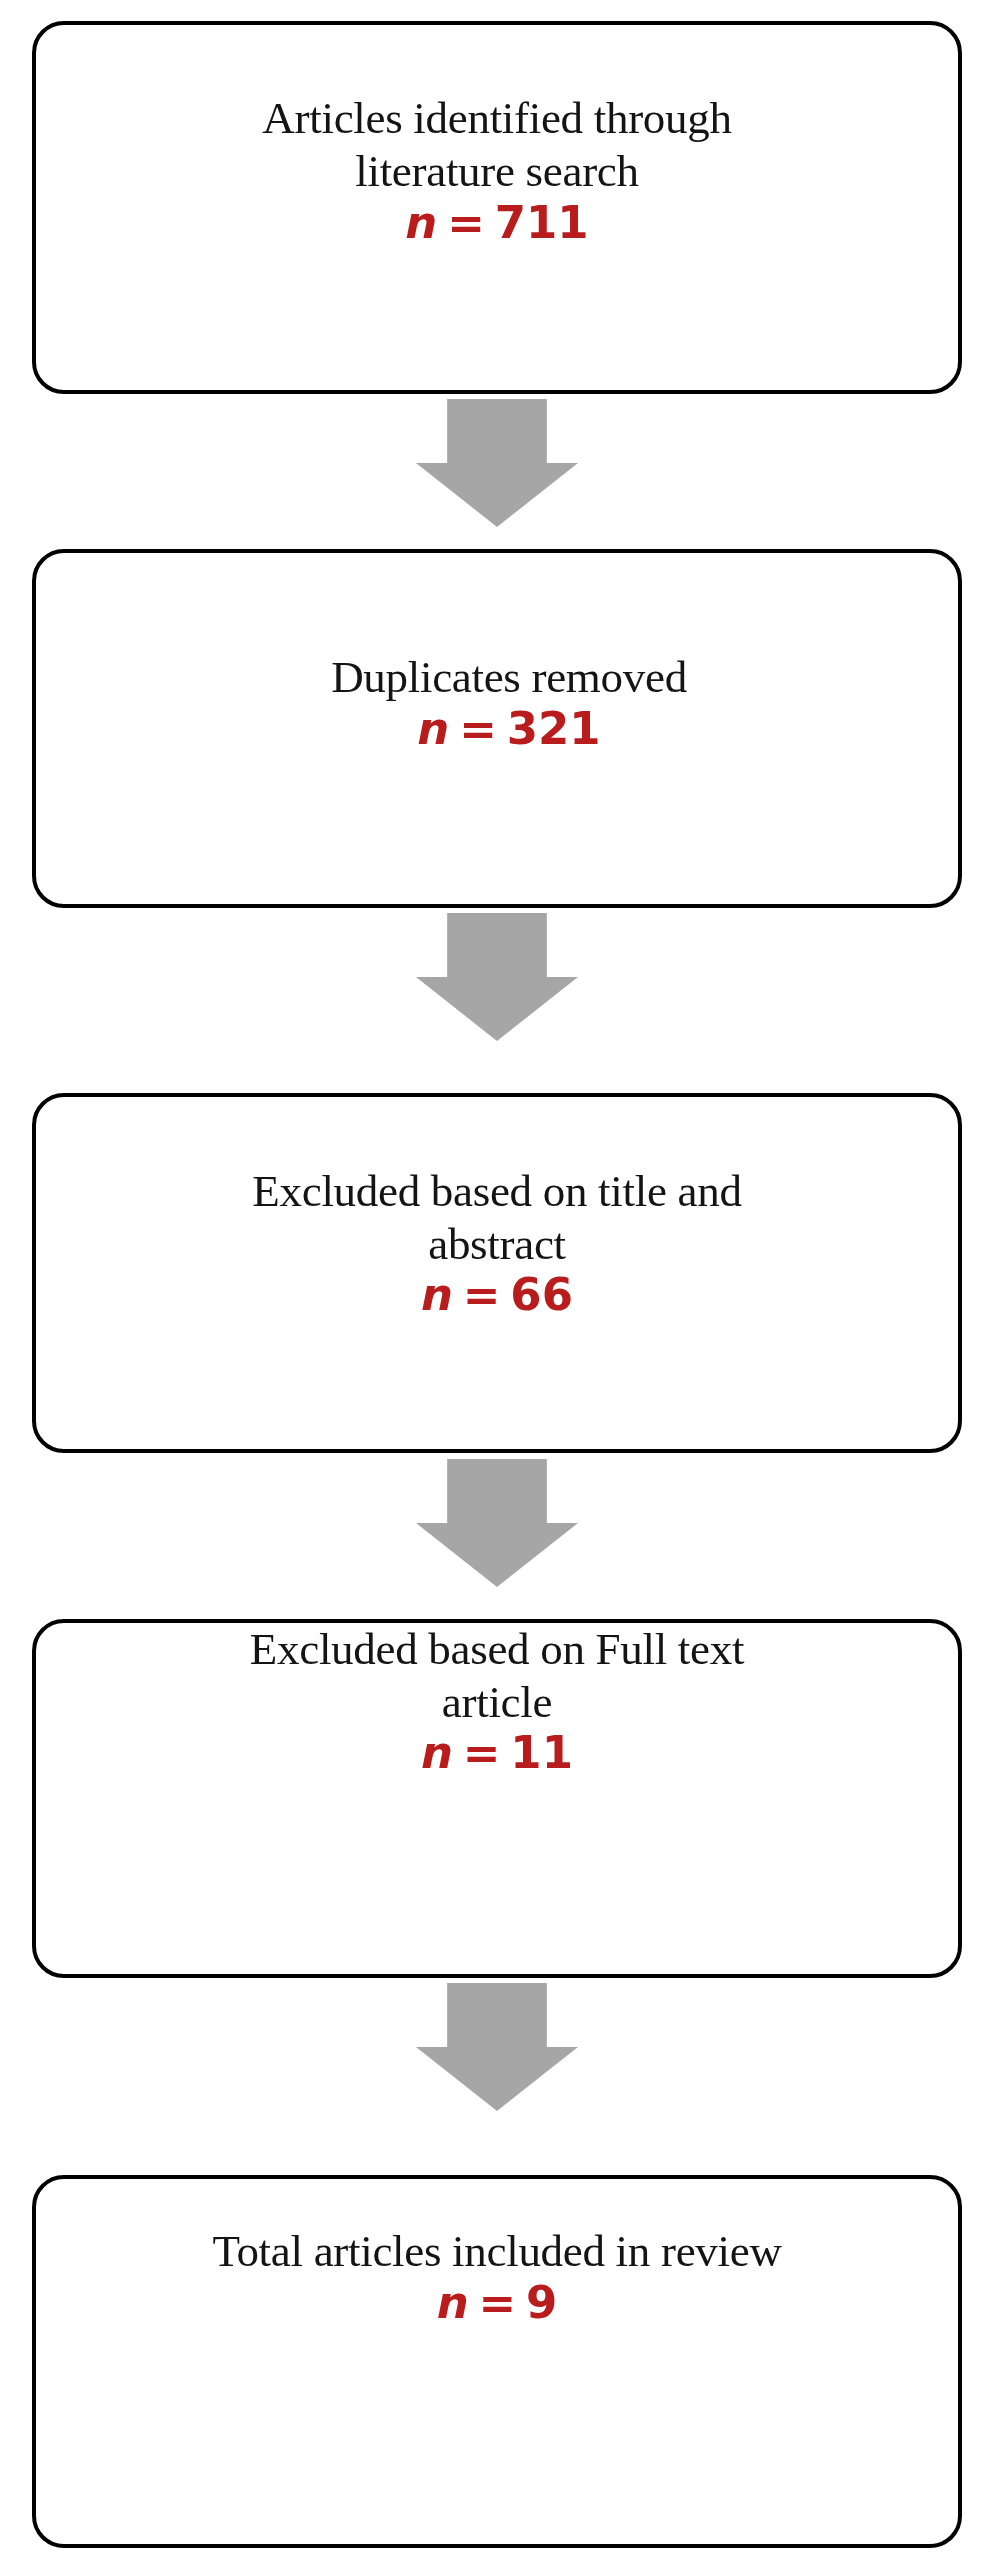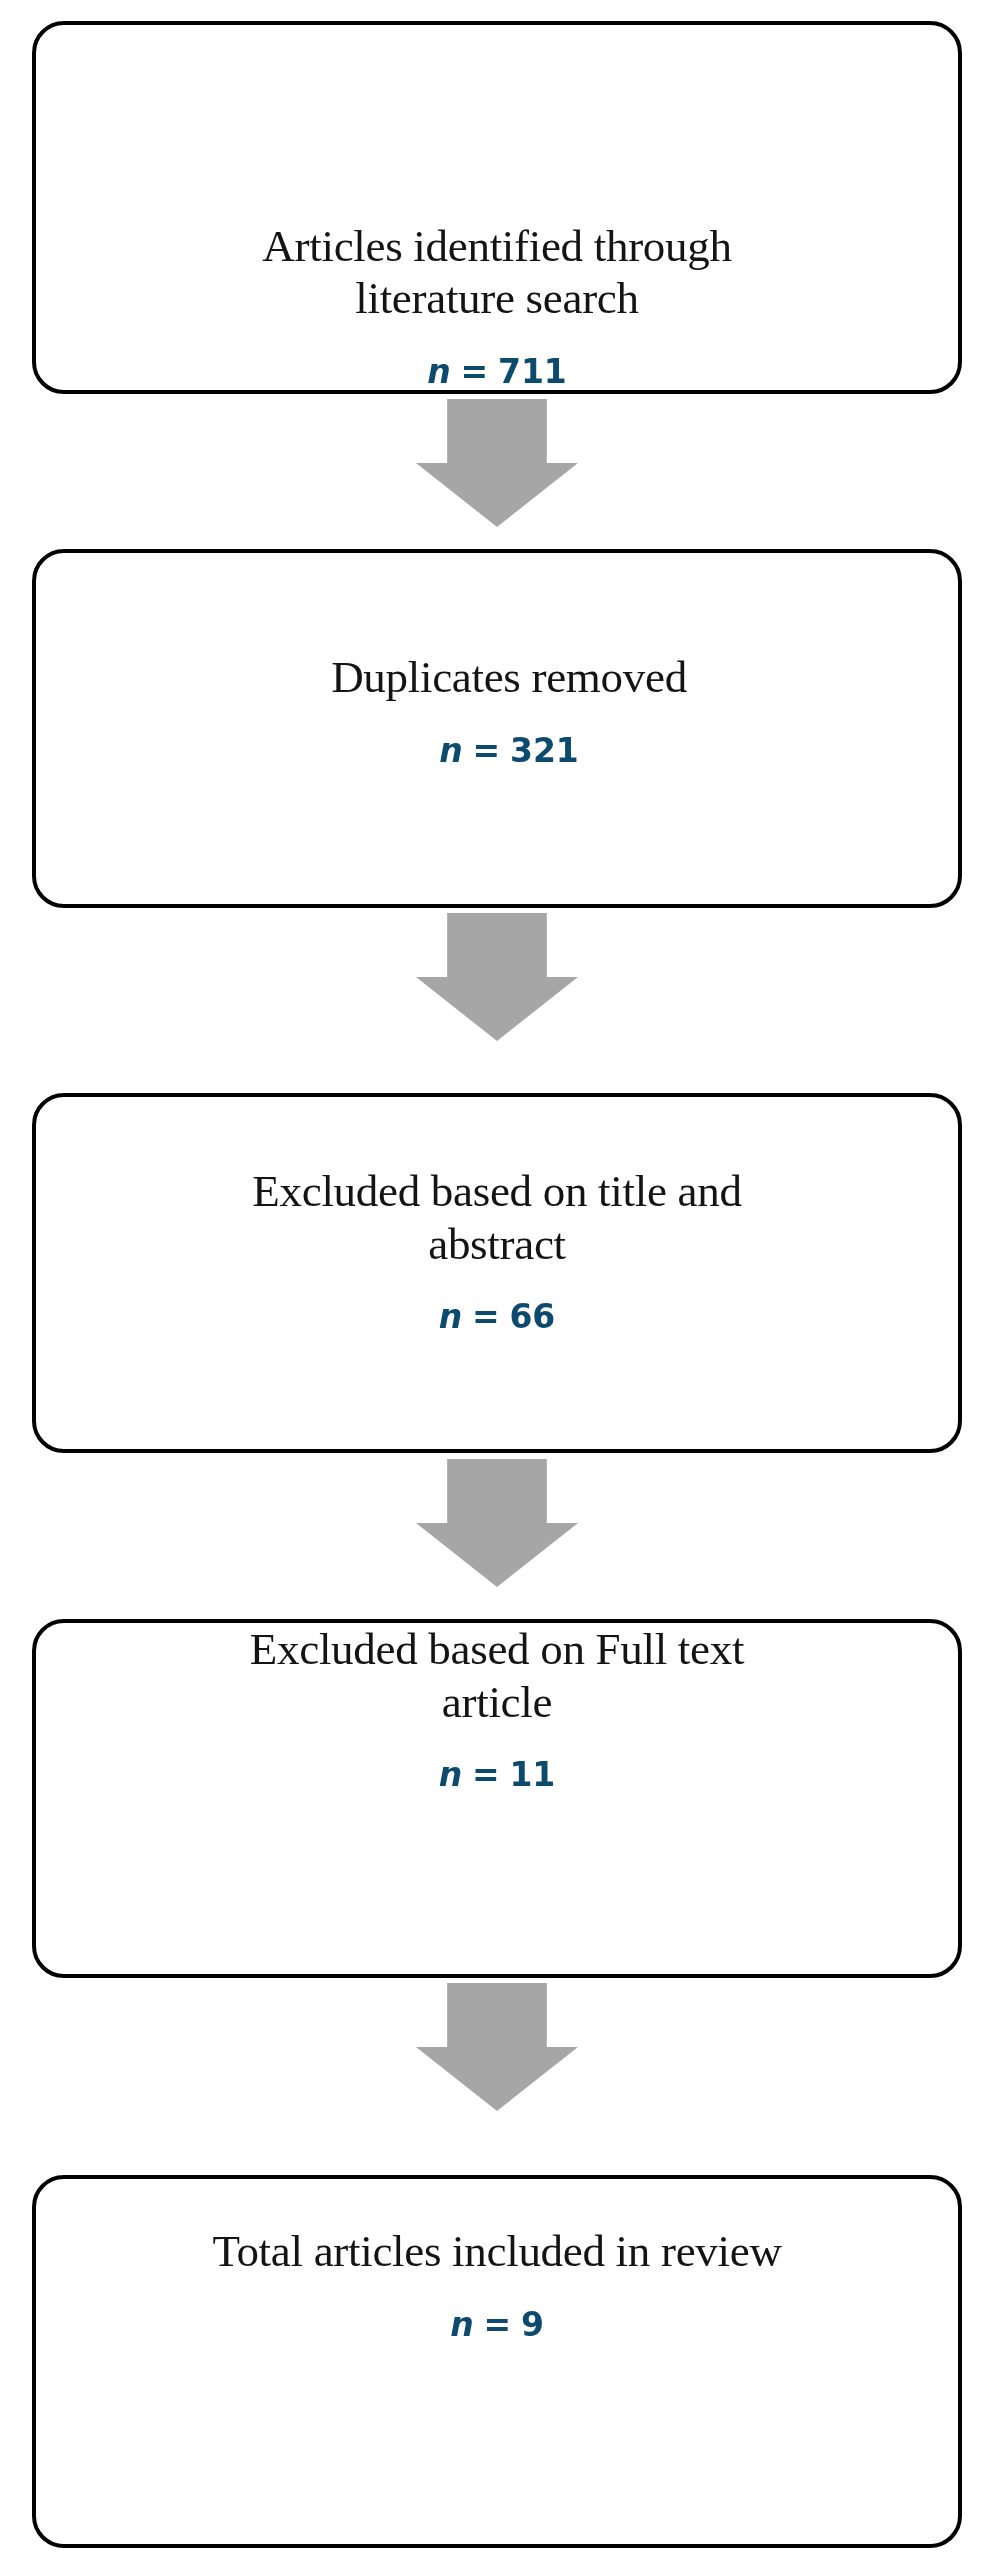--- a/index.html
+++ b/index.html
@@ -46,37 +46,37 @@
   .node-label {
     font-family: "Liberation Serif", "DejaVu Serif", serif;
     font-size: 45px;
     line-height: 1.17;
     color: #141414;
     letter-spacing: -0.3px;
     white-space: pre-line;
   }
 
   .node-count {
-    margin-top: 29px;
+    margin-top: 0;
     font-family: "DejaVu Sans", "Liberation Sans", sans-serif;
-    font-size: 33px;
+    font-size: 45px;
     font-weight: bold;
-    color: #0c4a6e;
+    color: #b91c1c;
     line-height: 1.1;
     letter-spacing: 0px;
   }
   .node-count .nvar {
     font-style: italic;
     font-family: "DejaVu Sans", "Liberation Sans", sans-serif;
     font-weight: bold;
   }
   .node-count .eqspace { display: inline-block; width: 9.8px; }
 
   
-  #box-1 { top: 21.4px;   height: 373px; justify-content: flex-end; }
+  #box-1 { top: 21.4px;   height: 373px; }
   #box-1 .node-inner { padding-top: 67px; }
 
   #box-2 { top: 549px;  height: 359px; padding-left: 24px; }
   #box-2 .node-inner { padding-top: 98px; }
 
   #box-3 { top: 1093px; height: 360px; align-items: flex-end; }
   #box-3 .node-inner { padding-top: 68px; }
 
   #box-4 { top: 1619px; height: 359px; }
   #box-4 .node-inner { }

